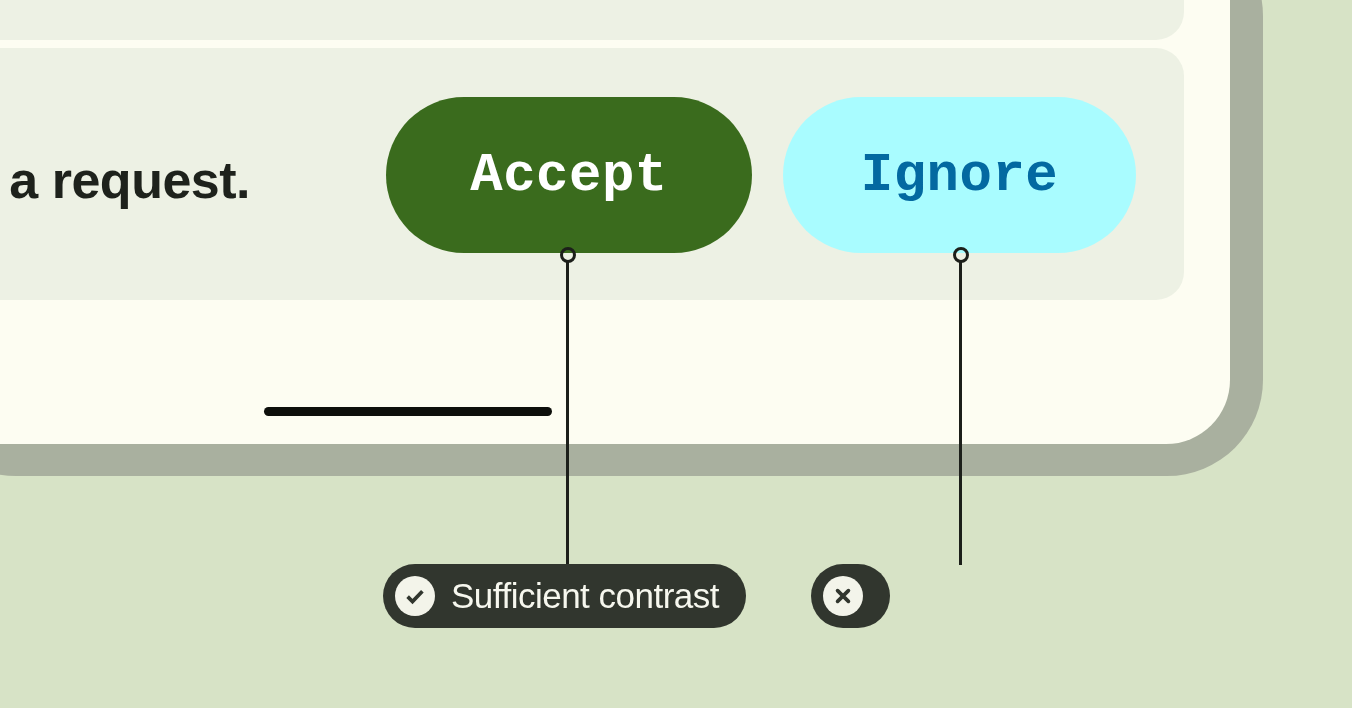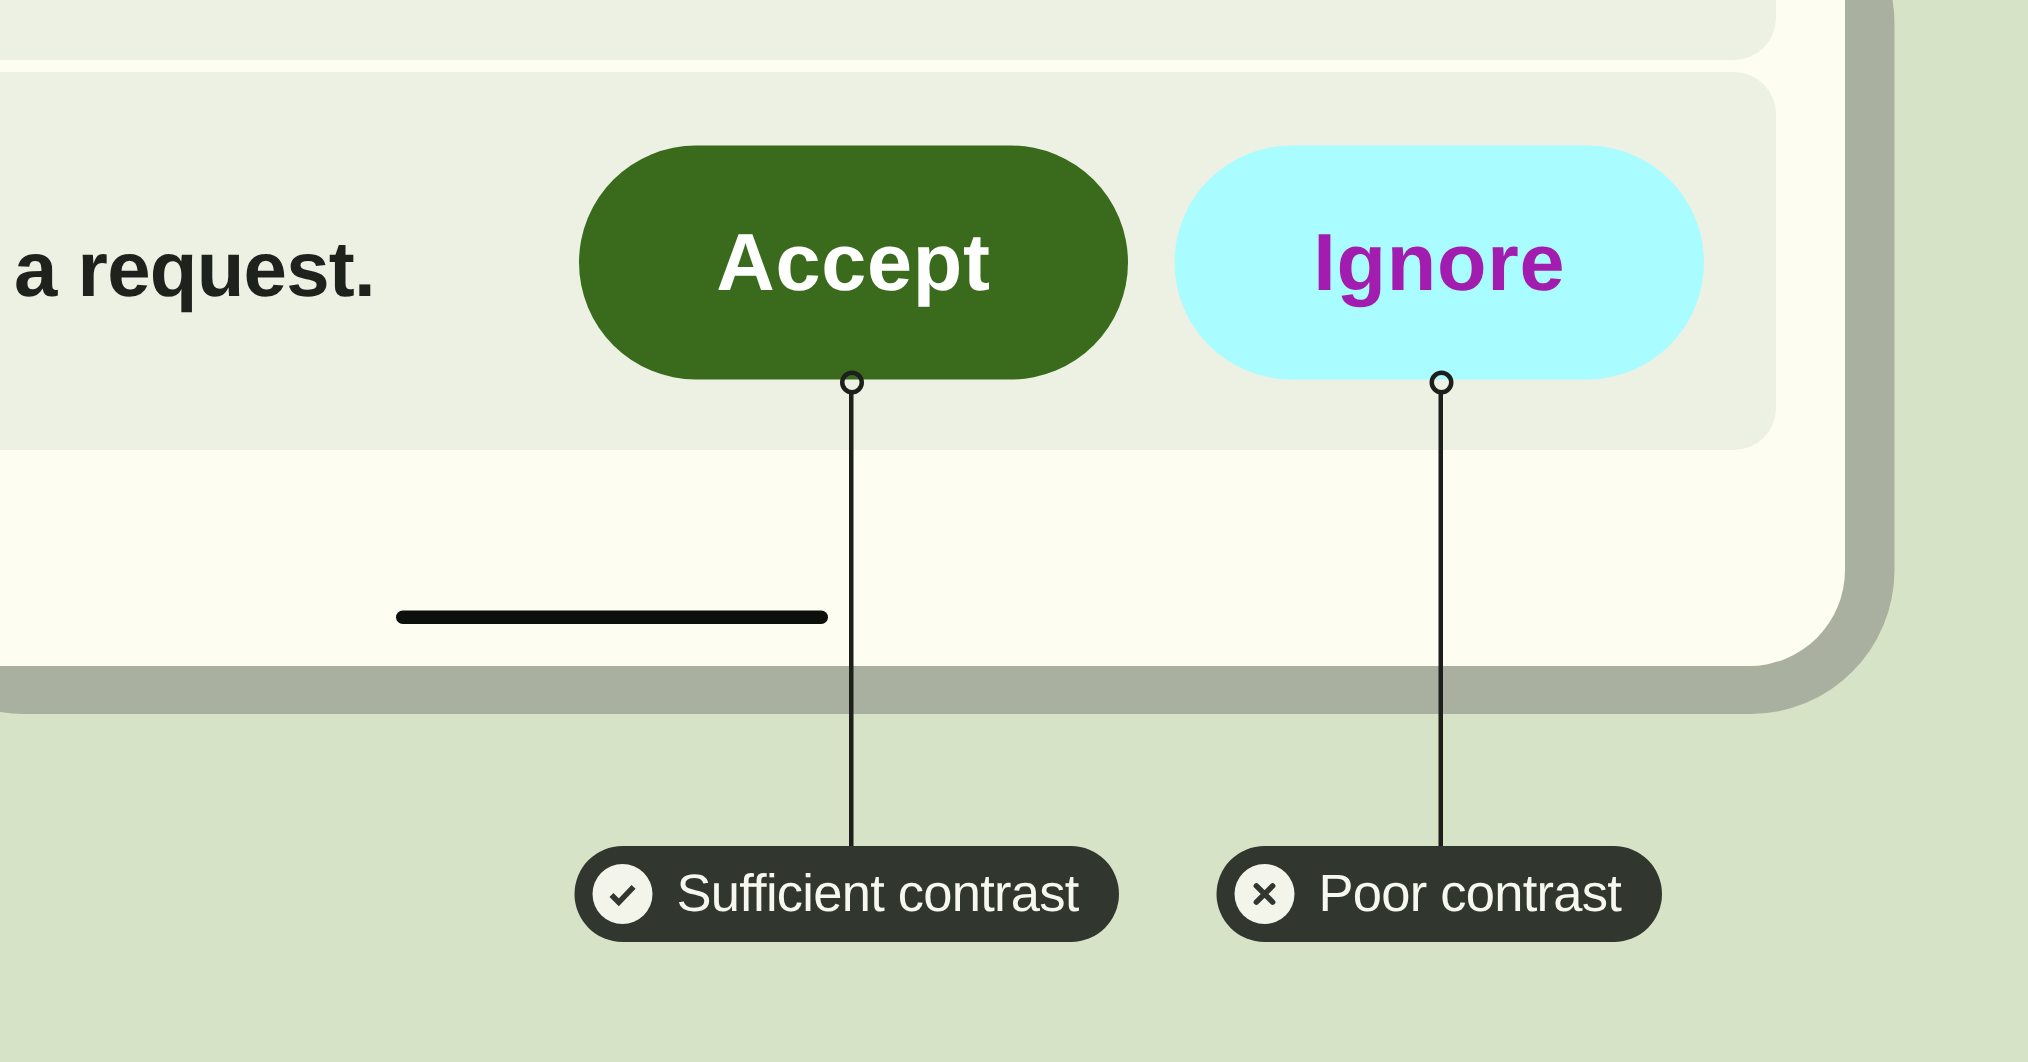--- a/index.html
+++ b/index.html
@@ -59,29 +59,29 @@
   
   .btn {
     position: absolute;
     top: 97px;
     height: 156px;
     border: none;
     border-radius: 78px;
     display: flex;
     align-items: center;
     justify-content: center;
-    font-family: Liberation Sans, sans-serif;
+    font-family: Liberation Mono, monospace;
     font-size: 54px;
     font-weight: 600;
     letter-spacing: 0.5px;
     padding: 0;
     cursor: pointer;
   }
   .btn-accept { left: 386px; width: 366px; background: #3a6b1d; color: #ffffff; }
-  .btn-ignore { left: 783px; width: 353px; background: #a9fcff; color: #a21caf; }
+  .btn-ignore { left: 783px; width: 353px; background: #a9fcff; color: #0369a1; }
 
   
   .divider {
     position: absolute;
     left: 264px; top: 407px;
     width: 288px; height: 9px;
     border-radius: 4.5px;
     background: #0d0f0b;
   }
 
@@ -177,16 +177,15 @@
     </span>
     <span class="callout-label">Sufficient contrast</span>
   </div>
 
   <div class="callout callout-poor">
     <span class="callout-icon">
       <svg width="26" height="26" viewBox="0 0 24 24">
         <path d="M7 7 L17 17 M17 7 L7 17" fill="none" stroke="#31362e" stroke-width="3.4" stroke-linecap="round"></path>
       </svg>
     </span>
-    <span class="callout-label">Poor contrast</span>
   </div>
 
 </div>
 
 </body></html>

